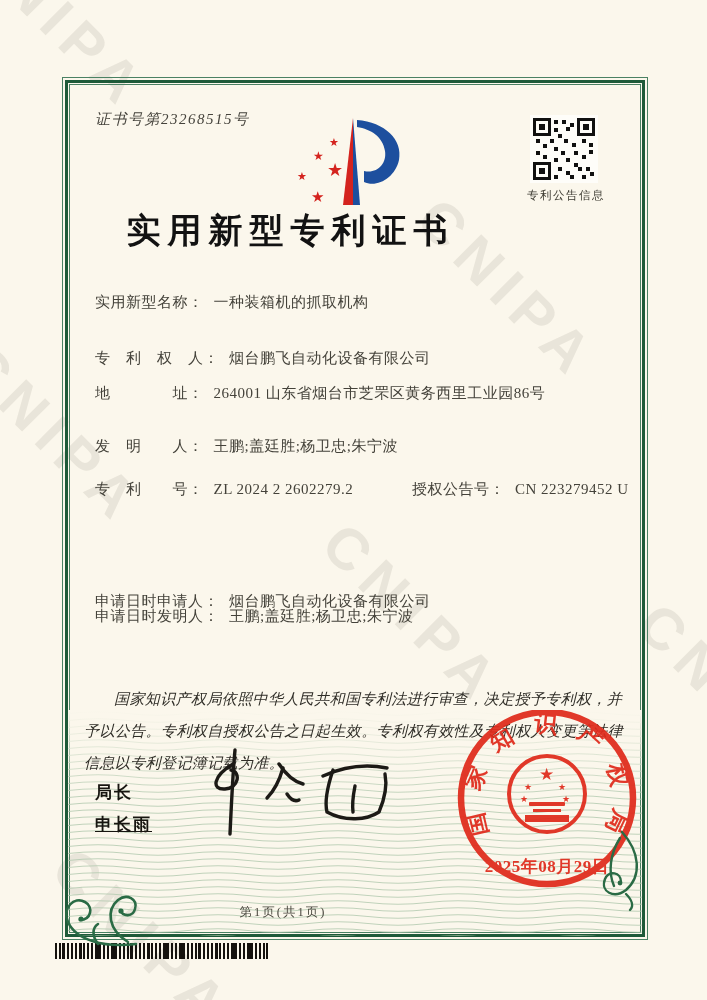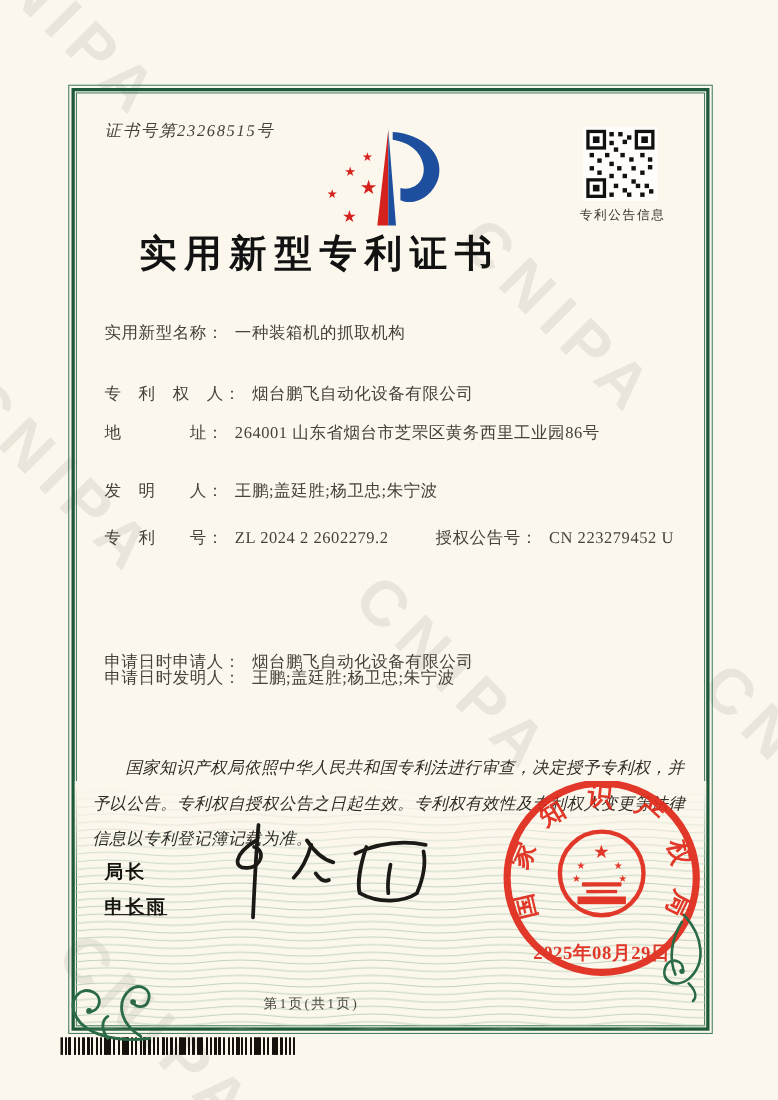--- a/index.html
+++ b/index.html
@@ -49,21 +49,21 @@
   .qr-caption{position:absolute;left:524px;top:188px;width:84px;text-align:center;
     font-size:11.5px;letter-spacing:1.5px;color:#3a382f;}
 
   .title{
     position:absolute;left:0;top:208px;width:581px;text-align:center;
     font-size:34px;font-weight:bold;color:#121212;letter-spacing:7px;
   }
 
   .row{position:absolute;left:95px;width:520px;font-size:15px;color:#44423a;letter-spacing:0.5px;white-space:nowrap;}
   .row .val{margin-left:10px;}
-  .row .pair2{position:absolute;left:301px;}
+  .row .pair2{position:absolute;left:317px;}
   .r1{top:293px}.r2{top:349px}.r3{top:384px}.r4{top:437px}
   .r5{top:480px}.r6{top:522px}.r7{top:592px}.r8{top:607px}
 
   .notice{
     position:absolute;left:84px;top:668px;width:552px;
     font-size:15px;line-height:32px;letter-spacing:0.4px;
     font-style:italic;color:#2f2d27;text-indent:2em;
   }
 
   .director{position:absolute;left:95px;top:781px;

